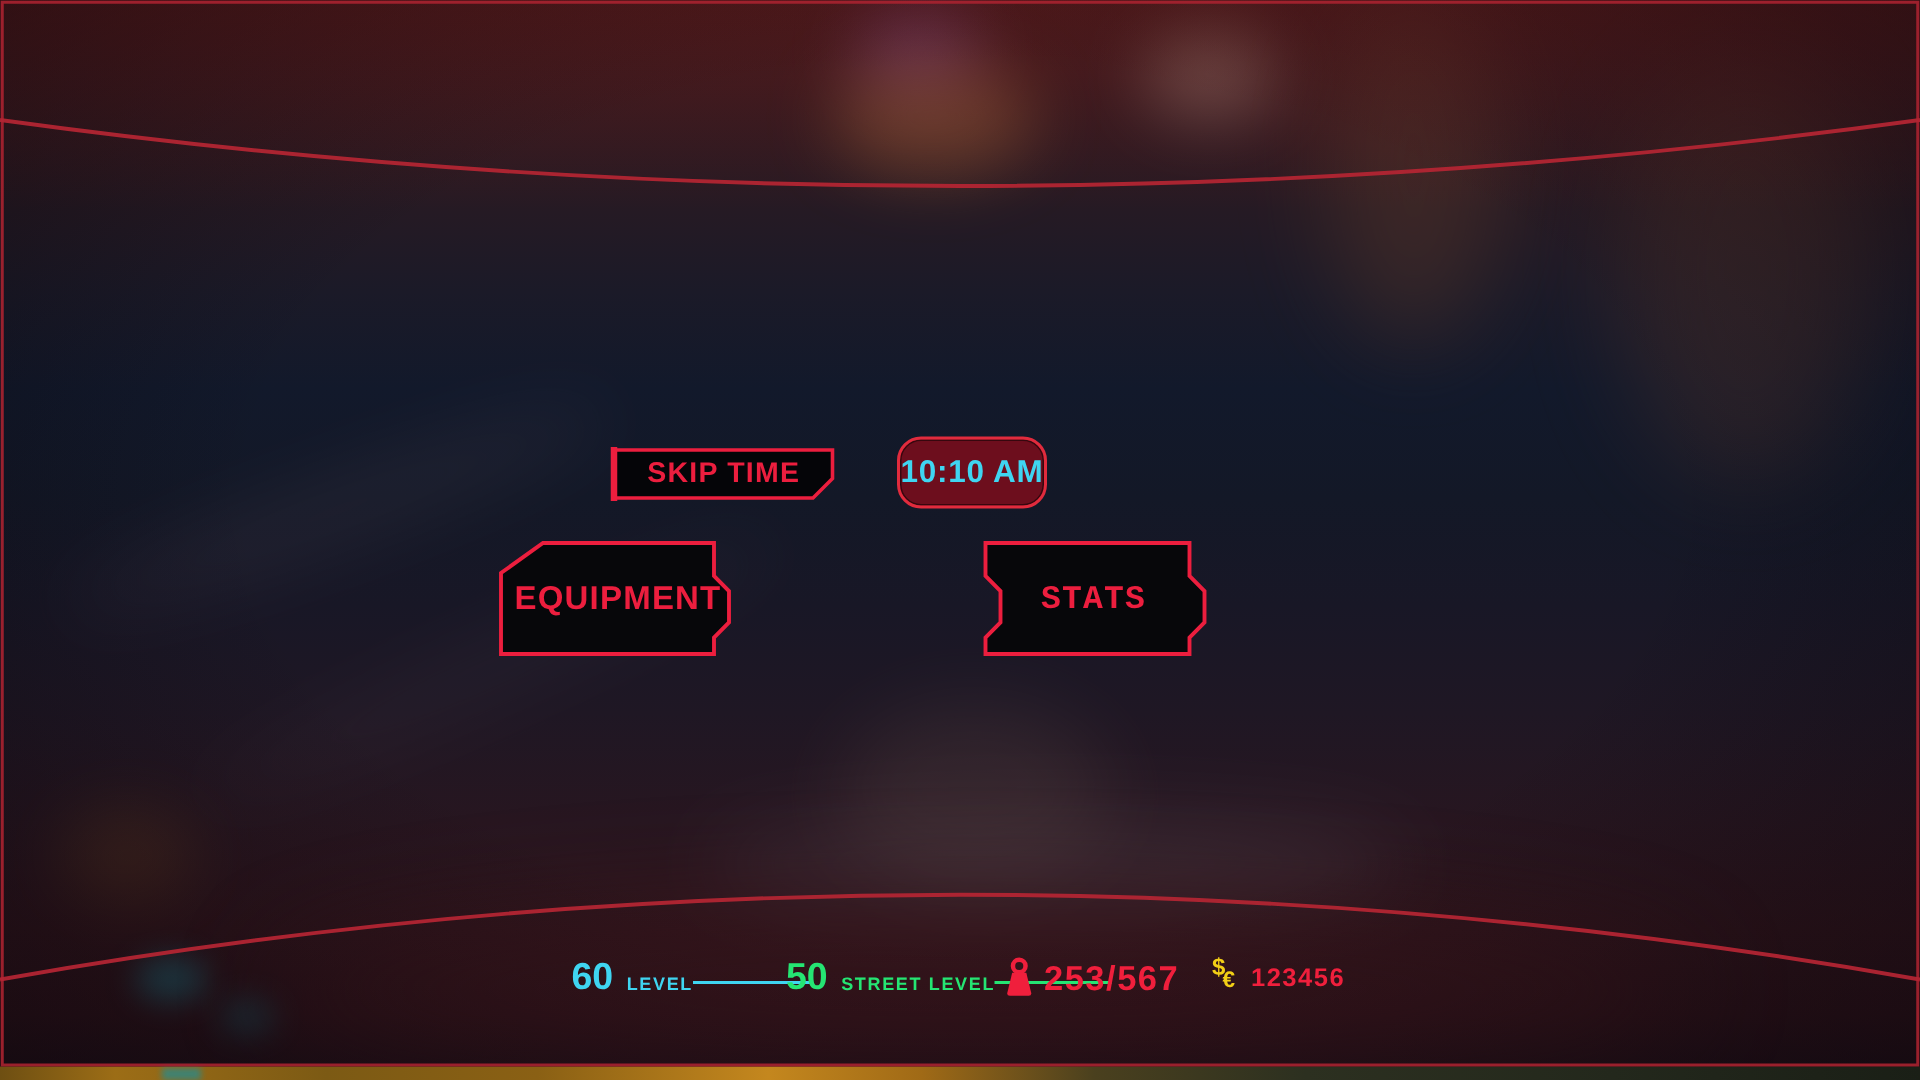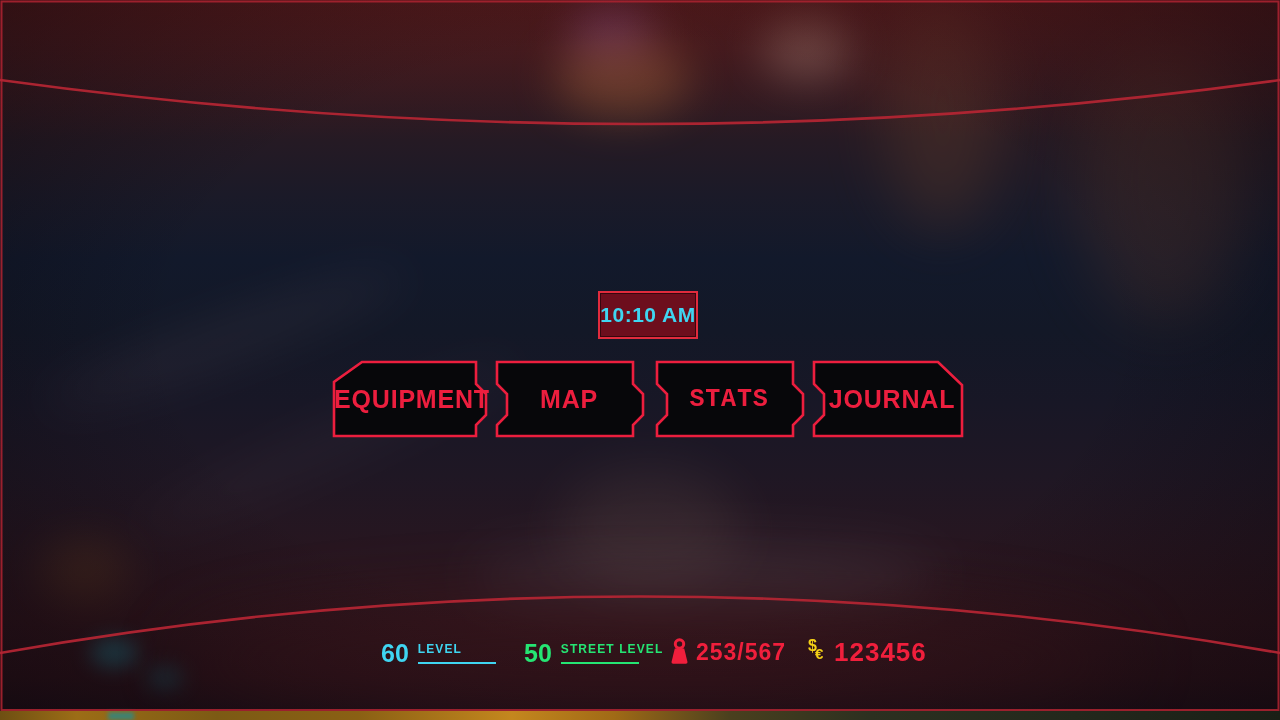--- a/index.html
+++ b/index.html
@@ -46,52 +46,52 @@
   .frame{position:absolute;inset:0;pointer-events:none;}
 
   
   .hud-btn{position:absolute;width:151px;height:36px;cursor:pointer;}
   .hud-btn svg{position:absolute;inset:0;}
   .hud-btn .lbl{position:absolute;inset:0;display:flex;align-items:center;justify-content:center;
     font-size:19px;font-weight:bold;letter-spacing:.8px;color:var(--accent-red,#ec1e3e);}
   .btn-skip{left:407px;top:298px;}
   .btn-db{left:737px;top:298px;width:161px;}
   .time-box{position:absolute;left:598px;top:291px;width:100px;height:48px;
-    background:var(--time-bg,#6d0e1d);border:2px solid #e12b3d;border-radius:0;
+    background:var(--time-bg,#6d0e1d);border:2px solid #e12b3d;border-radius:16px;
     display:flex;align-items:center;justify-content:center;
     font-size:21px;font-weight:bold;letter-spacing:.5px;color:var(--cyan,#4fd7f1);
     box-shadow:0 0 0 1px rgba(0,0,0,.5) inset;}
 
   
   .tab{position:absolute;top:360px;width:160px;height:78px;cursor:pointer;}
   .tab svg{position:absolute;inset:0;}
   .tab .lbl{position:absolute;inset:0;display:flex;align-items:center;justify-content:center;
-    font-size:25px;font-weight:bold;letter-spacing:.8px;color:var(--accent-red,#ec1e3e);}
+    font-size:22px;font-weight:bold;letter-spacing:.8px;color:var(--accent-red,#ec1e3e);}
   .tab-equipment{left:332px;}
   .tab-map{left:489px;}
   .tab-stats{left:649px;font-family:Liberation Mono, monospace;}
   .tab-journal{left:806px;}
   .tab-journal .lbl{padding-left:12px;}
   .tab polygon{fill:#07070a;stroke:var(--accent-red,#ec1e3e);stroke-width:2.6;stroke-linejoin:miter;}
   .hud-btn polygon{fill:#050508;stroke:var(--accent-red,#ec1e3e);stroke-width:2.4;}
 
   
   .stat{position:absolute;display:flex;align-items:flex-end;}
   .stat .big{font-size:25px;font-weight:bold;line-height:22px;}
-  .lblcol{display:flex;flex-direction:column;margin-left:9px;}
+  .lblcol{display:flex;flex-direction:row;margin-left:9px;}
   .lblcol .small{font-size:12px;font-weight:bold;letter-spacing:1.1px;line-height:12px;margin-top:3px;}
   .lblcol .rule{height:2px;width:78px;margin-top:7px;}
   .stat-level{left:381px;top:640px;color:var(--cyan,#35d2f0);}
   .stat-level .rule{background:var(--cyan,#35d2f0);}
   .stat-cred{left:524px;top:640px;color:var(--green,#25e573);}
   .stat-cred .rule{background:var(--green,#25e573);}
   .stat-carry{left:668px;top:638px;color:var(--stats-red,#f01f3c);align-items:center;}
   .stat-carry .num{font-size:23px;font-weight:bold;letter-spacing:1px;margin-left:5px;line-height:26px;}
   .stat-money{left:808px;top:639px;color:var(--stats-red,#f01f3c);align-items:center;}
-  .stat-money .num{font-size:26px;font-weight:bold;letter-spacing:1px;margin-left:4px;line-height:26px;}
+  .stat-money .num{font-size:17px;font-weight:bold;letter-spacing:1px;margin-left:4px;line-height:26px;}
   .eurodollar{position:relative;width:22px;height:26px;color:var(--yellow,#f2cf16);}
   .eurodollar .d{position:absolute;left:0;top:-2px;font-size:16px;font-weight:bold;}
   .eurodollar .e{position:absolute;left:7px;top:6px;font-size:15px;font-weight:bold;}
 </style>
 </head>
 <body>
 
 <div class="stage">
 
   <div class="bg-base"></div>
@@ -112,53 +112,48 @@
   <div class="vignette"></div>
   <div class="bottom-strip"></div>
   <div class="strip-teal"></div>
 
   <svg class="frame" width="1280" height="720" viewBox="0 0 1280 720">
     <rect x="1.5" y="1.5" width="1277" height="708.5" fill="none" stroke="#a82230" stroke-width="2" opacity="0.9"></rect>
     <path d="M 0 80 Q 640 168 1280 80" fill="none" stroke="#b22533" stroke-width="2.6" opacity="0.95"></path>
     <path d="M 0 653 Q 640 540 1280 653" fill="none" stroke="#b22533" stroke-width="2.6" opacity="0.95"></path>
   </svg>
 
+  <div class="hud-btn btn-skip">
+    <svg viewBox="0 0 151 36">
+      <polygon points="3,2 148,2 148,21 135,34 3,34"></polygon>
+      <rect x="0" y="0" width="4.5" height="36" fill="#ec1e3e"></rect>
+    </svg>
+    <span class="lbl">SKIP TIME</span>
+  </div>
 
   <div class="time-box">
     <span>10:10 AM</span>
   </div>
 
 
   <div class="tab tab-equipment">
     <svg viewBox="0 0 160 78">
       <polygon points="30,2 144,2 144,24 154,34 154,55 144,65 144,76 2,76 2,22"></polygon>
     </svg>
     <span class="lbl">EQUIPMENT</span>
   </div>
 
-  <div class="tab tab-map">
-    <svg viewBox="0 0 160 78">
-      <polygon points="8,2 144,2 144,24 154,34 154,55 144,65 144,76 8,76 8,65 18,55 18,34 8,24"></polygon>
-    </svg>
-    <span class="lbl">MAP</span>
-  </div>
 
   <div class="tab tab-stats">
     <svg viewBox="0 0 160 78">
       <polygon points="8,2 144,2 144,24 154,34 154,55 144,65 144,76 8,76 8,65 18,55 18,34 8,24"></polygon>
     </svg>
     <span class="lbl">STATS</span>
   </div>
 
-  <div class="tab tab-journal">
-    <svg viewBox="0 0 160 78">
-      <polygon points="8,2 132,2 156,25 156,76 8,76 8,65 18,55 18,34 8,24"></polygon>
-    </svg>
-    <span class="lbl">JOURNAL</span>
-  </div>
 
   <div class="stat stat-level">
     <span class="big">60</span>
     <span class="lblcol">
       <span class="small">LEVEL</span>
       <span class="rule"></span>
     </span>
   </div>
 
   <div class="stat stat-cred">

